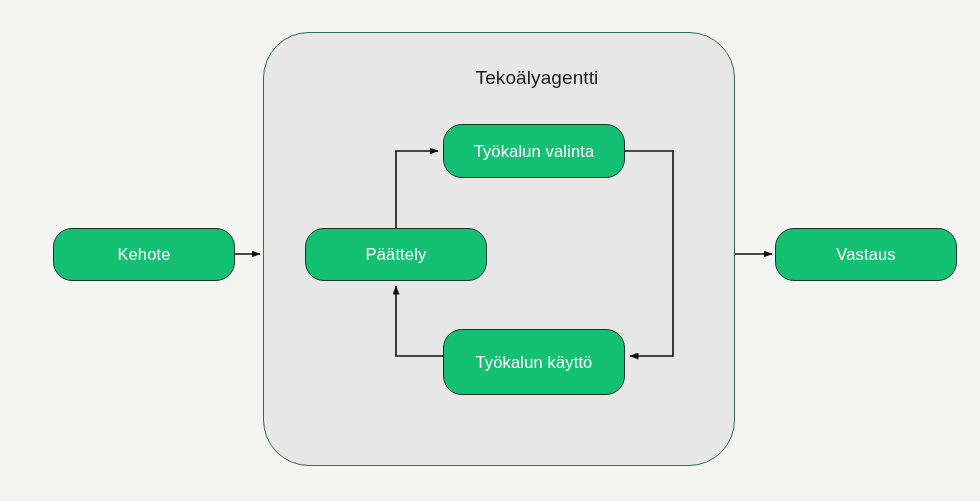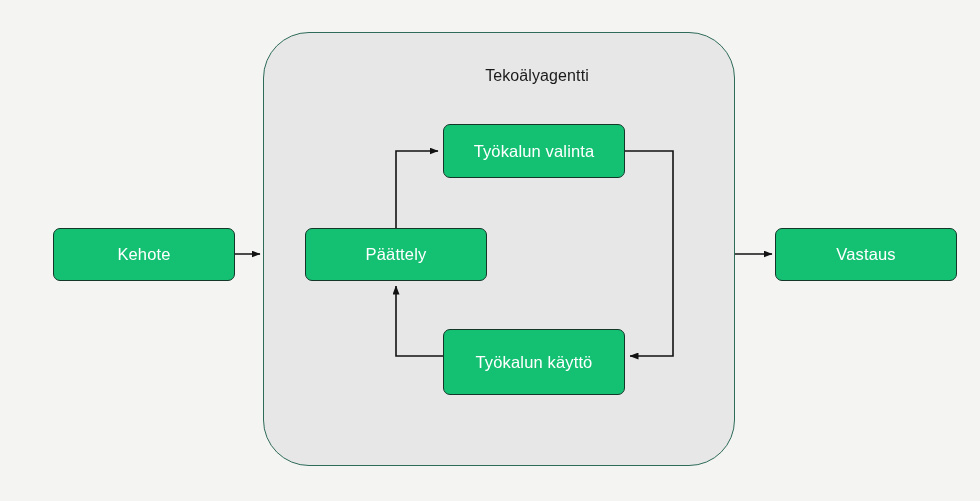--- a/index.html
+++ b/index.html
@@ -28,29 +28,29 @@
     border: 1.4px solid #2e6b59;
     border-radius: 46px;
     box-sizing: border-box;
   }
   .agent-title {
     position: absolute;
     left: 263px;
     top: 67px;
     width: 548px;
     text-align: center;
-    font-size: 16px;
+    font-size: 19px;
     color: #1b1b1b;
     letter-spacing: 0.1px;
   }
   .node {
     position: absolute;
     background: #14c173;
     border: 1.3px solid #14372a;
-    border-radius: 7px;
+    border-radius: 19px;
     box-sizing: border-box;
     display: flex;
     align-items: center;
     justify-content: center;
     color: #ffffff;
     font-size: 16.5px;
     letter-spacing: 0.15px;
   }
   .node-kehote   { left: 29px;  top: 228px; width: 182px; height: 53px; margin-left: 24px; }
   .node-vastaus  { left: 775px; top: 228px; width: 182px; height: 53px; }

